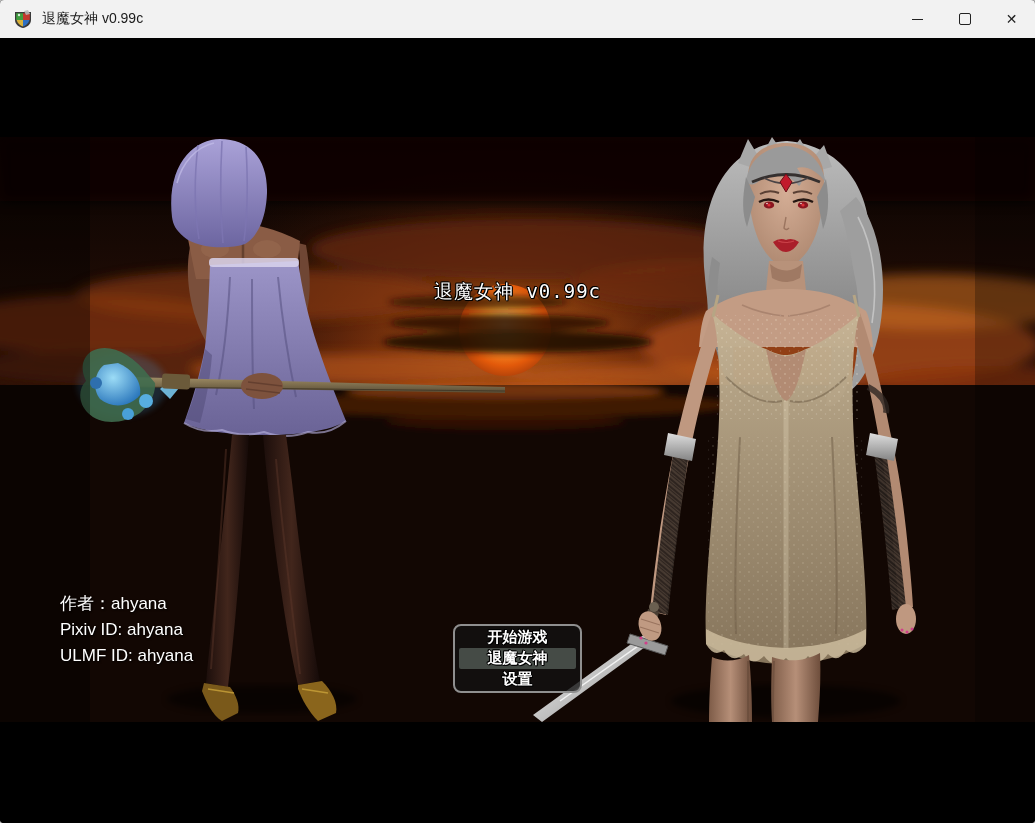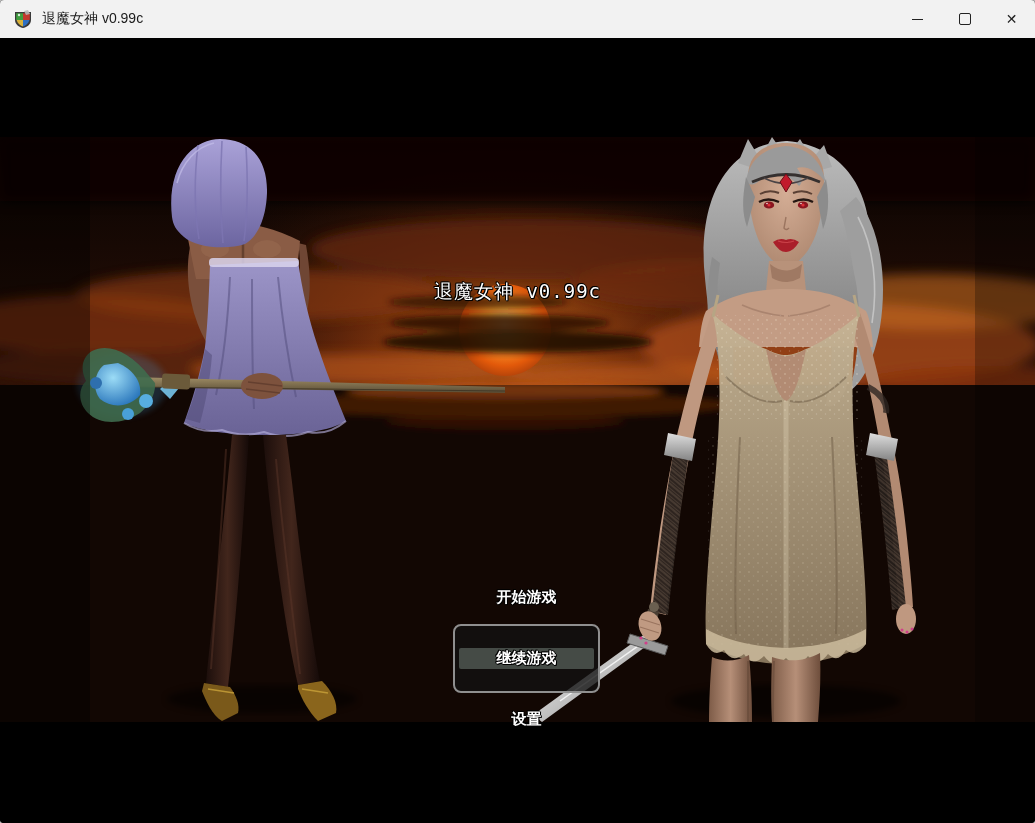--- a/index.html
+++ b/index.html
@@ -49,27 +49,26 @@
     font-size:19px;letter-spacing:1px;
     font-family:"DejaVu Sans Mono","DejaVu Sans",monospace;
   }
   .credits{
     position:absolute;left:60px;top:553px;
     font-size:17px;line-height:26px;color:#fff;
     font-family:"Liberation Sans",sans-serif;
     text-shadow:1px 1px 2px #000;
   }
   .menu-box{
-    position:absolute;left:453px;top:586px;width:147px;height:69px;
+    position:absolute;left:453px;top:586px;width:129px;height:69px;
     box-sizing:border-box;
     border:2px solid #8f8f8f;border-radius:8px;
     background:rgba(18,18,18,0.78);
     display:flex;flex-direction:column;justify-content:center;
     padding:2px 4px;
-    gap:40px;
   }
   .menu-item{
     height:21px;line-height:21px;text-align:center;
     font-size:15px;font-weight:bold;
     font-family:"DejaVu Sans",sans-serif;
     cursor:pointer;border-radius:2px;
   }
   .menu-item.selected{
     background:rgba(132,150,140,0.45);
   }
@@ -346,21 +345,26 @@
         <path d="M772,520 C771,546 771,566 772,585 L818,585 C820,560 821,538 820,516 C804,525 786,525 772,520 Z" fill="url(#legR)"></path>
         <path d="M748,524 C748,546 748,566 748,585 M774,524 C773,546 773,566 773,585" stroke="#5e4434" stroke-width="2" opacity="0.45"></path>
       </g>
 
       <rect x="0" y="0" width="90" height="585" fill="#000" opacity="0.35"></rect>
       <rect x="975" y="0" width="60" height="585" fill="#000" opacity="0.25"></rect>
     </svg>
 
     <div class="game-title outline-text">退魔女神 v0.99c</div>
 
+    <div class="credits">
+      <div>作者：ahyana</div>
+      <div>Pixiv ID: ahyana</div>
+      <div>ULMF ID: ahyana</div>
+    </div>
 
     <div class="menu-box">
       <div class="menu-item outline-text">开始游戏</div>
-      <div class="menu-item outline-text selected">继续游戏</div>
+      <div class="menu-item outline-text selected">退魔女神</div>
       <div class="menu-item outline-text">设置</div>
     </div>
 
   </div>
 </div>
 
 </body></html>

